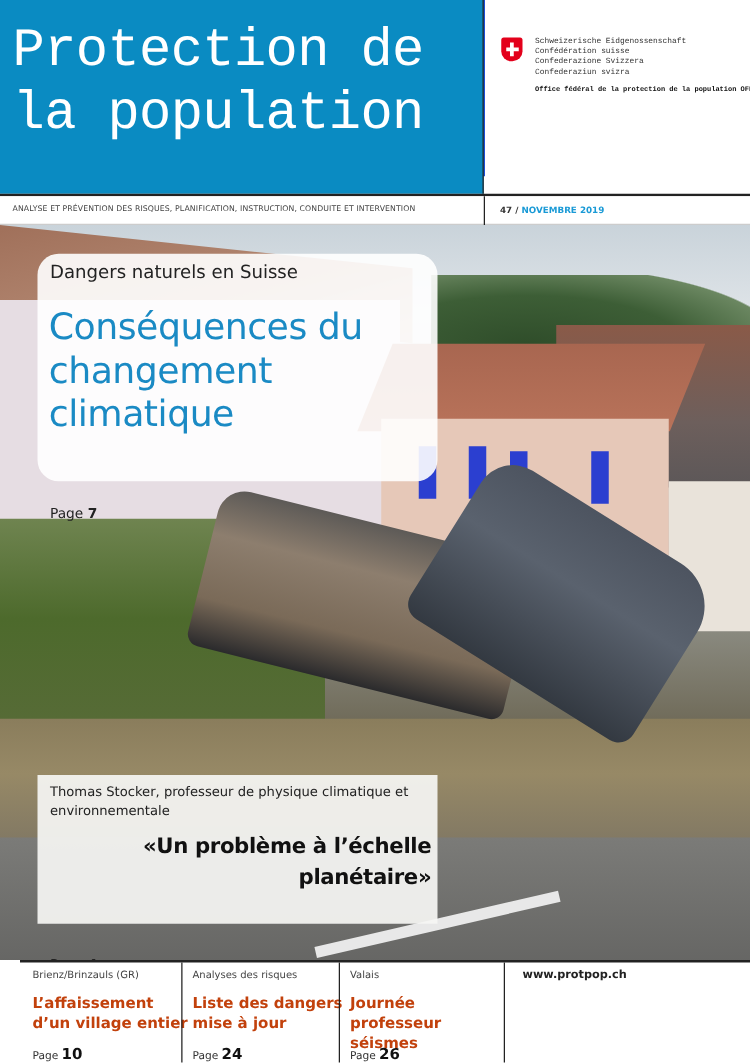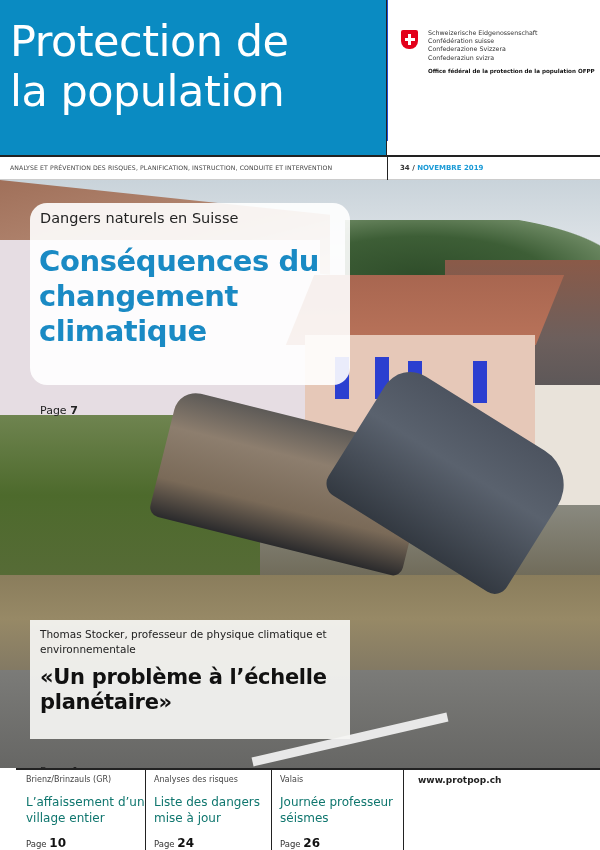--- a/index.html
+++ b/index.html
@@ -1,19 +1,19 @@
 <!DOCTYPE html>
 <html><head>
 <meta charset="utf-8">
 <style>
   * { box-sizing: border-box; margin: 0; padding: 0; }
   html, body { width: 600px; height: 850px; overflow: hidden; background: #fff; }
   body { font-family: "DejaVu Sans", "Liberation Sans", sans-serif; position: relative; }
 
-  .masthead { position: absolute; left: 0; top: 0; width: 600px; height: 141px; background: #1d4ed8; }
+  .masthead { position: absolute; left: 0; top: 0; width: 600px; height: 141px; background: #1d4ed8; font-family: Liberation Mono, monospace; }
   .title-block { position: absolute; left: 0; top: 0; width: 387px; height: 155px; background: #0a8bc2; border-right: 1px solid #222; }
   .title-text { position: absolute; left: 10px; top: 16px; color: #fff; font-size: 43px; line-height: 50px; font-weight: normal; letter-spacing: -0.5px; }
   .gov-block { position: absolute; left: 388px; top: 0; width: 212px; height: 155px; background: #fff; }
   .swiss-shield { position: absolute; left: 13px; top: 30px; width: 17px; height: 19px; background: #e3001b; border-radius: 2px 2px 8px 8px; }
   .swiss-shield::before { content: ""; position: absolute; left: 7px; top: 4px; width: 3px; height: 11px; background: #fff; }
   .swiss-shield::after { content: ""; position: absolute; left: 3.5px; top: 7.5px; width: 10px; height: 3.5px; background: #fff; }
   .gov-lines { position: absolute; left: 40px; top: 29px; font-size: 6.3px; line-height: 8.2px; color: #333; }
   .gov-office { position: absolute; left: 40px; top: 68px; font-size: 5.6px; font-weight: bold; color: #111; white-space: nowrap; }
   .masthead-rule { position: absolute; left: 0; top: 155px; width: 600px; height: 2px; background: #222; }
 
@@ -39,33 +39,33 @@
   .ph-car2 { position: absolute; left: 345px; top: 225px; width: 210px; height: 150px; background: linear-gradient(180deg, #4d5460, #5a626e 40%, #333941); border-radius: 30px 40px 14px 14px; transform: rotate(32deg); }
   .ph-water { position: absolute; left: 0; top: 395px; width: 600px; height: 110px; background: linear-gradient(180deg, #8a7d5c, #978966 40%, #7d7563 100%); }
   .ph-road { position: absolute; left: 0; top: 490px; width: 600px; height: 100px; background: linear-gradient(180deg, #7b7b78, #666664); }
   .ph-line { position: absolute; left: 250px; top: 555px; width: 200px; height: 9px; background: #e8e8e8; transform: rotate(-13deg); }
 
   .card { position: absolute; background: rgba(255,255,255,0.9); }
   .card-top { left: 30px; top: 203px; width: 320px; height: 182px; border-radius: 17px; }
   .card-bottom { left: 30px; top: 620px; width: 320px; height: 119px; background: rgba(245,245,243,0.93); }
   .card-kicker { position: absolute; left: 10px; font-size: 14.5px; color: #222; white-space: nowrap; }
   .card-top .card-kicker { top: 7px; }
-  .card-headline-blue { position: absolute; left: 9px; top: 41px; width: 305px; font-size: 29px; line-height: 35px; font-weight: bold; color: #1a8ac4; letter-spacing: -0.4px; }
+  .card-headline-blue { position: absolute; left: 9px; top: 41px; width: 305px; font-size: 29px; line-height: 35px; font-weight: normal; color: #1a8ac4; letter-spacing: -0.4px; }
   .card-page { position: absolute; left: 10px; font-size: 11px; color: #222; }
   .card-page b { font-weight: bold; }
   .card-top .card-page { top: 161px; margin-top: 40px; }
   .card-bottom .card-kicker { top: 7px; font-size: 10.5px; line-height: 15px; white-space: normal; width: 300px; }
-  .card-headline-black { position: absolute; left: 10px; top: 45px; width: 305px; font-size: 21px; line-height: 25px; font-weight: bold; color: #111; letter-spacing: -0.3px; }
+  .card-headline-black { position: absolute; left: 10px; top: 45px; width: 305px; font-size: 17px; line-height: 25px; font-weight: bold; color: #111; letter-spacing: -0.3px; text-align: right; }
   .card-bottom .card-page { top: 97px; margin-top: 48px; }
 
   .footer { position: absolute; left: 16px; top: 768px; width: 600px; height: 82px; background: #fff; border-top: 2px solid #222; }
   .teaser { position: absolute; top: 0; height: 82px; padding-left: 10px; }
   .teaser-divider { position: absolute; top: 0; width: 1px; height: 82px; background: #222; }
   .teaser-kicker { position: absolute; top: 5px; font-size: 8px; color: #444; white-space: nowrap; }
-  .teaser-title { position: absolute; top: 24px; font-size: 12px; line-height: 16px; font-weight: normal; color: #0f766e; width: 125px; }
+  .teaser-title { position: absolute; top: 24px; font-size: 12px; line-height: 16px; font-weight: bold; color: #c2410c; width: 125px; }
   .teaser-page { position: absolute; top: 66px; font-size: 8.5px; color: #333; white-space: nowrap; }
   .teaser-page b { font-size: 12px; font-weight: bold; color: #111; }
   .footer-url { position: absolute; left: 402px; top: 5px; font-size: 9px; font-weight: bold; color: #222; }
 </style>
 </head>
 <body>
 
 <div class="masthead">
   <div class="title-block">
     <div class="title-text">
@@ -83,21 +83,21 @@
     </div>
     <div class="gov-office">Office fédéral de la protection de la population OFPP</div>
   </div>
   <div class="masthead-rule"></div>
 </div>
 
 <div class="subbar">
   <div class="subbar-tagline">ANALYSE ET PRÉVENTION DES RISQUES, PLANIFICATION, INSTRUCTION, CONDUITE ET INTERVENTION</div>
   <div class="subbar-divider"></div>
   <div class="subbar-issue">
-    <span class="issue-num">34 /</span>
+    <span class="issue-num">47 /</span>
     <span class="issue-date">NOVEMBRE 2019</span>
   </div>
 </div>
 
 <div class="photo">
   <div class="ph-trees"></div>
   <div class="ph-roof-left"></div>
   <div class="ph-wall-left"></div>
   <div class="ph-roof-right"></div>
   <div class="ph-roof-mid"></div>

